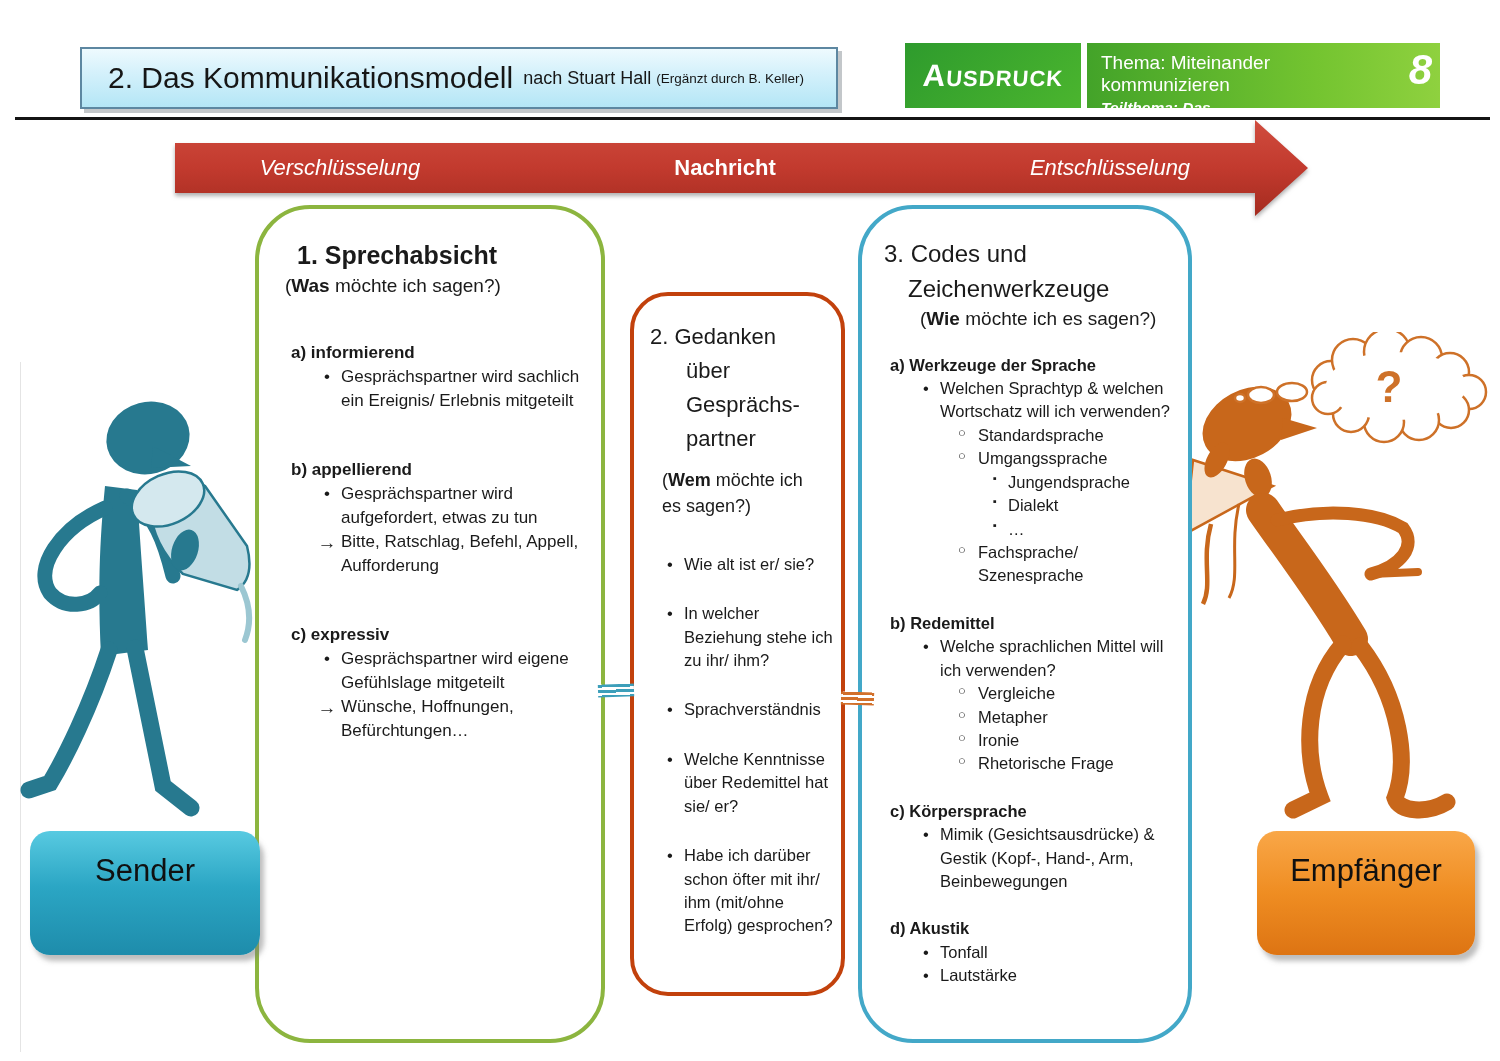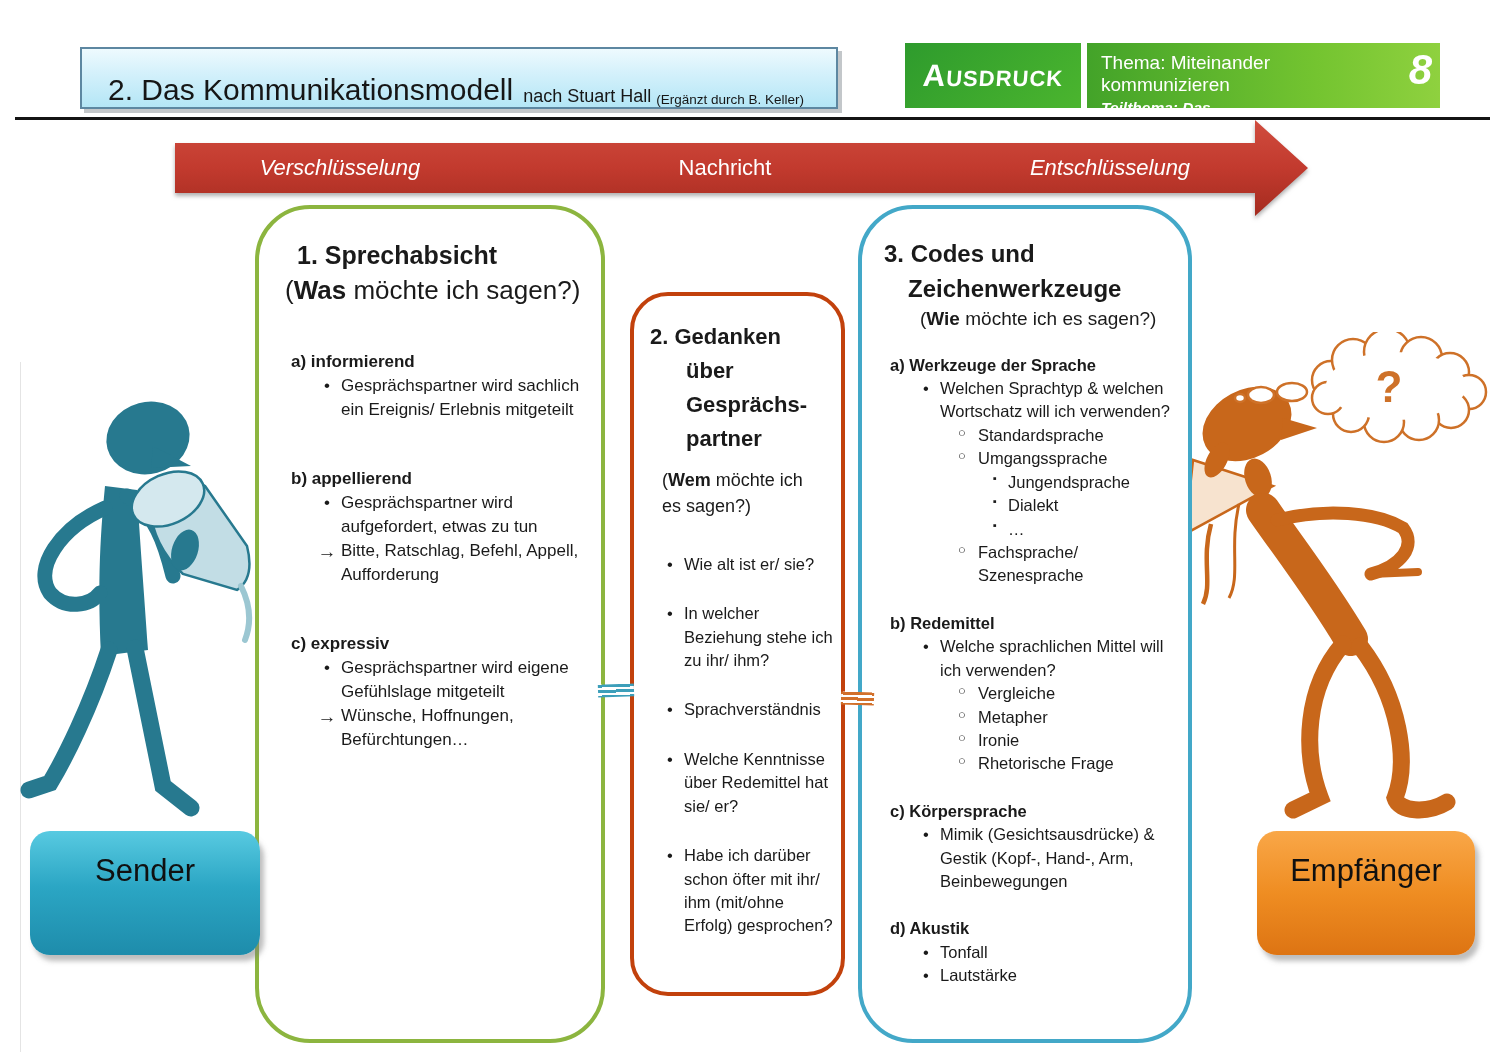--- a/index.html
+++ b/index.html
@@ -4,21 +4,21 @@
 <style>
   * { box-sizing: border-box; margin: 0; padding: 0; }
   body { font-family: "Liberation Sans", sans-serif; background:#fff; }
   .page { position: relative; width: 1500px; height: 1061px; background: #fff; overflow: hidden; }
 
   
   .title-box {
     position: absolute; left: 80px; top: 47px; width: 758px; height: 62px;
     background: linear-gradient(180deg, #eefafe 0%, #d5f1fb 40%, #b4e6f6 100%);
     border: 2px solid #5d87a1; box-shadow: 4px 4px 0 #c3c7ca;
-    display: flex; align-items: flex-end; padding-left: 26px; white-space: nowrap;
+    display: flex; align-items: center; padding-left: 26px; white-space: nowrap;
   }
   .title-main { font-size: 30px; color: #161616; }
   .title-suffix { font-size: 18px; color: #161616; margin-left: 10px; }
   .title-note { font-size: 13.5px; color: #161616; margin-left: 5px; }
 
   .logo-box {
     position: absolute; left: 905px; top: 43px; width: 176px; height: 65px;
     background: linear-gradient(135deg, #2e9b2d 0%, #4bb52e 100%);
     display: flex; align-items: center; justify-content: center;
   }
@@ -33,34 +33,34 @@
   .page-num { position: absolute; right: 8px; top: 3px; font-size: 42px; font-weight: 700; font-style: italic; color: #fff; }
 
   .rule { position: absolute; left: 15px; top: 117px; width: 1475px; height: 3px; background: #141414; }
   .edge-line { position: absolute; left: 20px; top: 362px; width: 1px; height: 690px; background: #e4e4e4; }
 
   
   .arrow-wrap { position: absolute; left: 175px; top: 118px; width: 1135px; height: 100px; }
   .arrow-svg { position: absolute; inset: 0; filter: drop-shadow(0 3px 2px rgba(110,110,110,.55)); }
   .banner-label { position: absolute; top: 25px; height: 50px; display: flex; align-items: center; justify-content: center; color: #fff; font-size: 22px; }
   .banner-left  { left: 0;     width: 330px; font-style: italic; }
-  .banner-center{ left: 330px; width: 440px; font-weight: 400; }
+  .banner-center{ left: 330px; width: 440px; font-weight: 700; }
   .banner-right { left: 770px; width: 330px; font-style: italic; }
 
   
   .panel { position: absolute; background: #fff; color: #1a1a1a; }
   .box1 { left: 255px; top: 205px; width: 350px; height: 838px; border: 4px solid #8cb53f; border-radius: 55px; padding: 32px 16px 0 26px; }
   .box2 { left: 630px; top: 292px; width: 215px; height: 704px; border: 4px solid #c2410c; border-radius: 38px; padding: 24px 8px 0 16px; overflow: hidden; }
   .box3 { left: 858px; top: 205px; width: 334px; height: 838px; border: 4px solid #43a8c8; border-radius: 55px; padding: 28px 10px 0 22px; overflow: hidden; }
 
   .box1 .p-heading { font-size: 25px; font-weight: 700; padding-left: 12px; }
-  .box1 .p-sub { font-size: 26px; margin-top: 5px; }
+  .box1 .p-sub { font-size: 19px; margin-top: 5px; }
   .box1 .list { margin-top: 44px; }
 
-  .hline { font-weight: 700; }
+  .hline { font-weight: 400; }
   .box2 .hline { font-size: 22px; line-height: 1.55; }
   .box2 .hline + .hline { margin-left: 36px; }
   .box2 .p-sub { font-size: 18px; margin-top: 12px; padding-left: 12px; width: 175px; line-height: 1.4; }
   .box2 .list { margin-top: 34px; }
 
   .box3 .hline { font-size: 24px; line-height: 1.45; }
   .box3 .hline + .hline { margin-left: 24px; }
   .box3 .p-sub { font-size: 19px; padding-left: 36px; margin-top: 1px; }
   .box3 .list { margin-top: 24px; }
 

